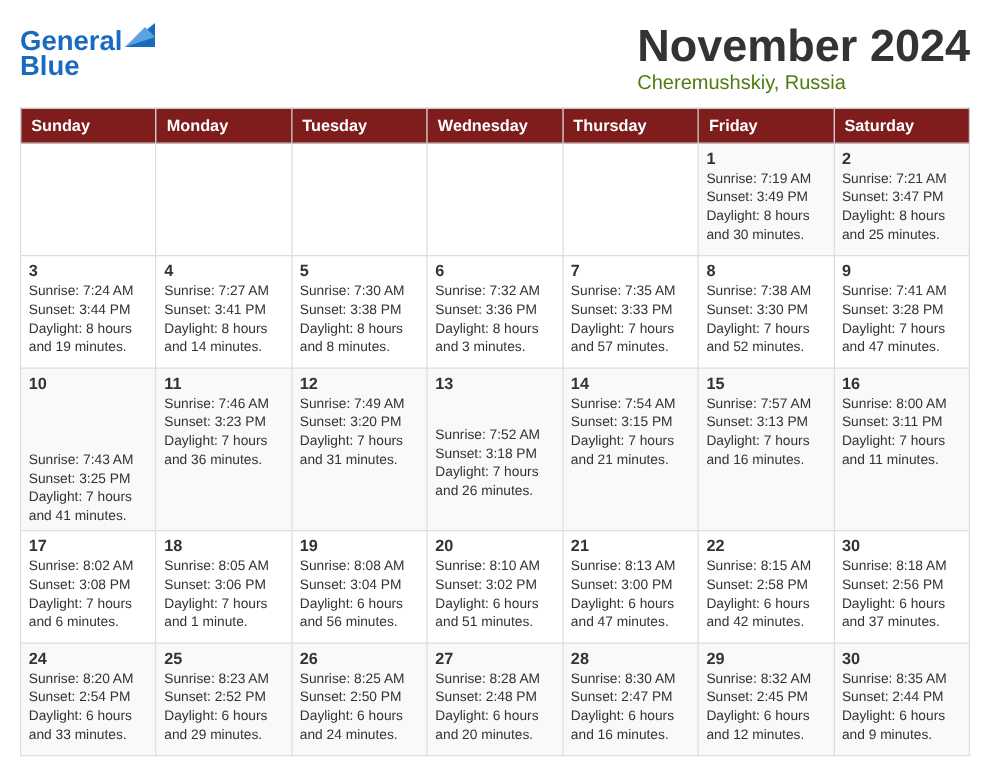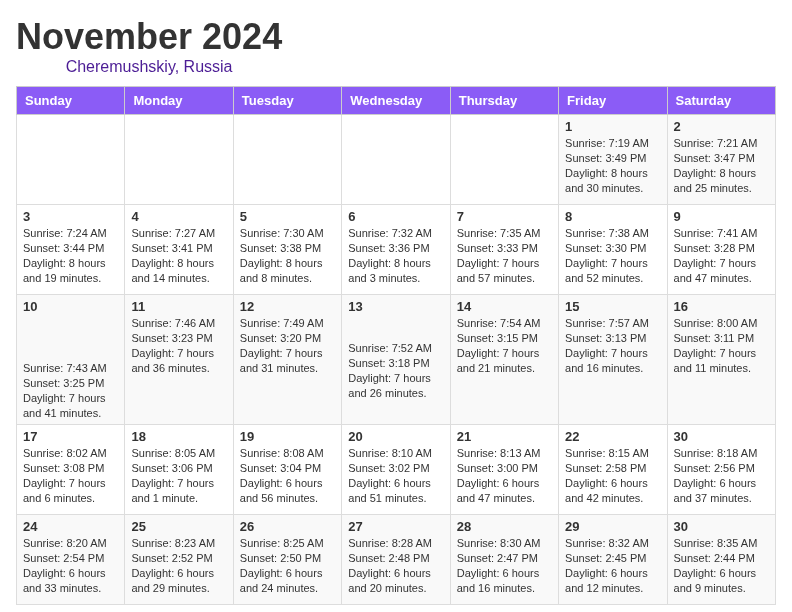--- a/index.html
+++ b/index.html
@@ -28,37 +28,37 @@
     }
     .logo-text span {
       color: #1a6bbf;
     }
     .logo-icon {
       width: 24px;
       height: 24px;
       margin-left: 2px;
     }
     .title-block {
-      text-align: center;
+      text-align: left;
     }
     .title-month {
       font-size: 36px;
       font-weight: bold;
       color: #333;
     }
     .title-location {
       font-size: 16px;
-      color: #4c1d95;
+      color: #4d7c0f;
     }
     table {
       width: 100%;
       border-collapse: collapse;
     }
     thead tr th {
-      background-color: #8b5cf6;
+      background-color: #7f1d1d;
       color: #fff;
       font-size: 13px;
       font-weight: bold;
       padding: 6px 8px;
       text-align: left;
       border: 1px solid #ccc;
     }
     tbody tr td {
       border: 1px solid #ddd;
       vertical-align: top;
@@ -87,20 +87,34 @@
       color: #333;
     }
     .empty-cell {
       background: #fff !important;
     }
   </style>
 </head>
 <body>
 
 <div class="header">
+  <div class="logo">
+    <div>
+      <div style="display:flex;align-items:center;">
+        <div class="logo-text">
+          <span>General</span><svg class="logo-icon" viewBox="0 0 30 24" xmlns="http://www.w3.org/2000/svg">
+              <polygon points="0,24 30,24 30,0" fill="#1a6bbf"></polygon>
+              <polygon points="0,24 20,4 30,14" fill="#5ba3e0"></polygon>
+            </svg>
+        </div>
+        <div></div>
+      </div>
+      <div class="logo-text" style="color:#1a6bbf;font-size:22px;font-weight:bold;margin-top:-4px;"><span>Blue</span></div>
+    </div>
+  </div>
   <div class="title-block">
     <div class="title-month">November 2024</div>
     <div class="title-location">Cheremushskiy, Russia</div>
   </div>
 </div>
 
 <table>
   <thead>
     <tr>
       <th>Sunday</th>

